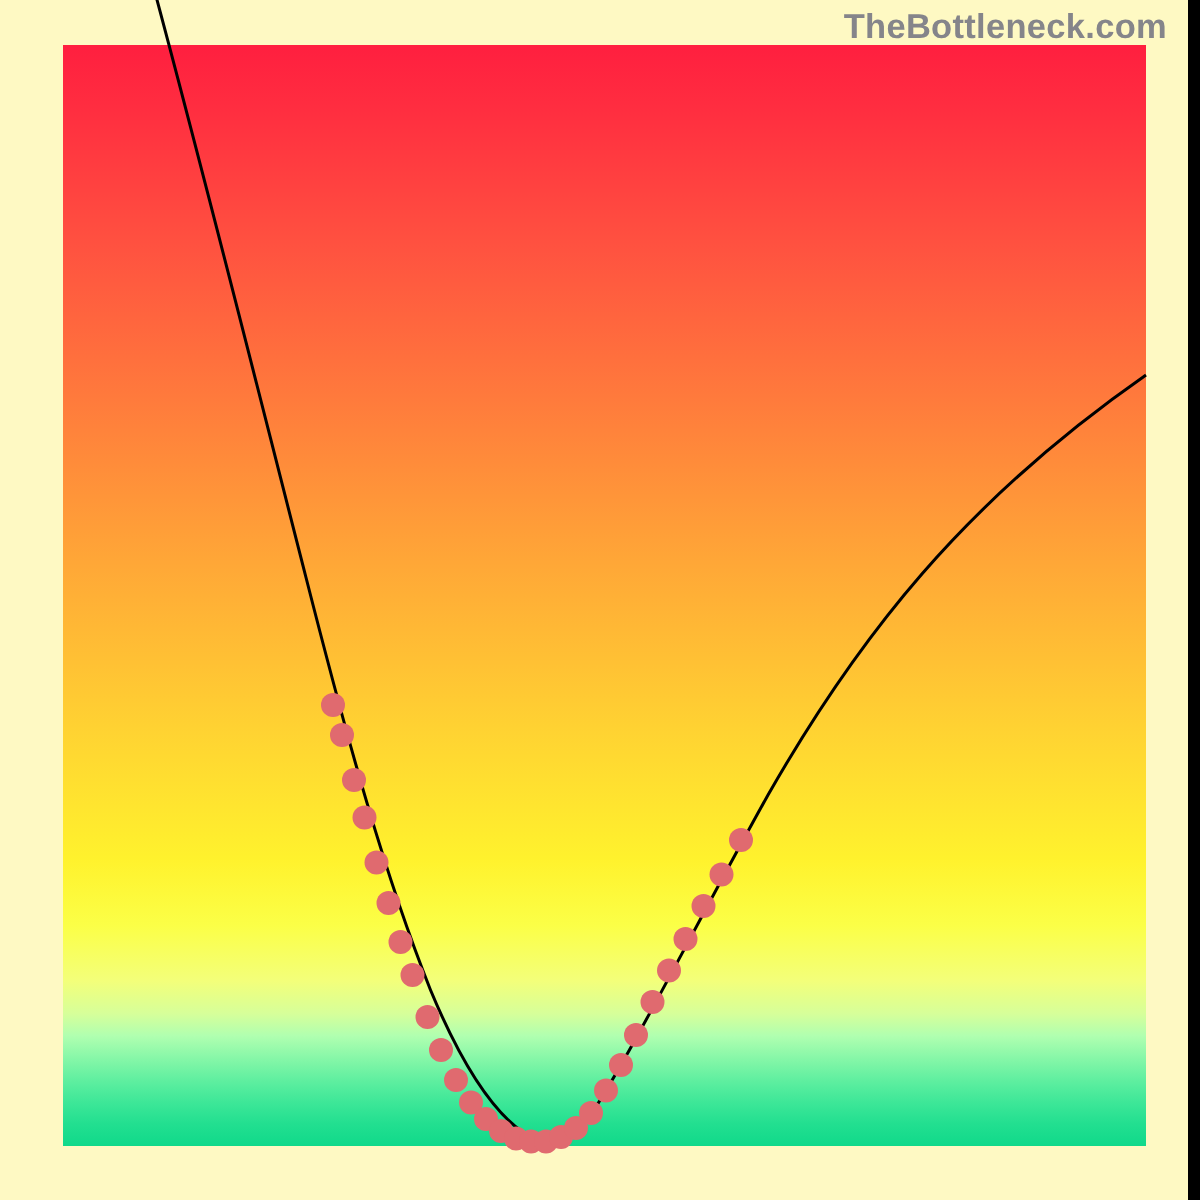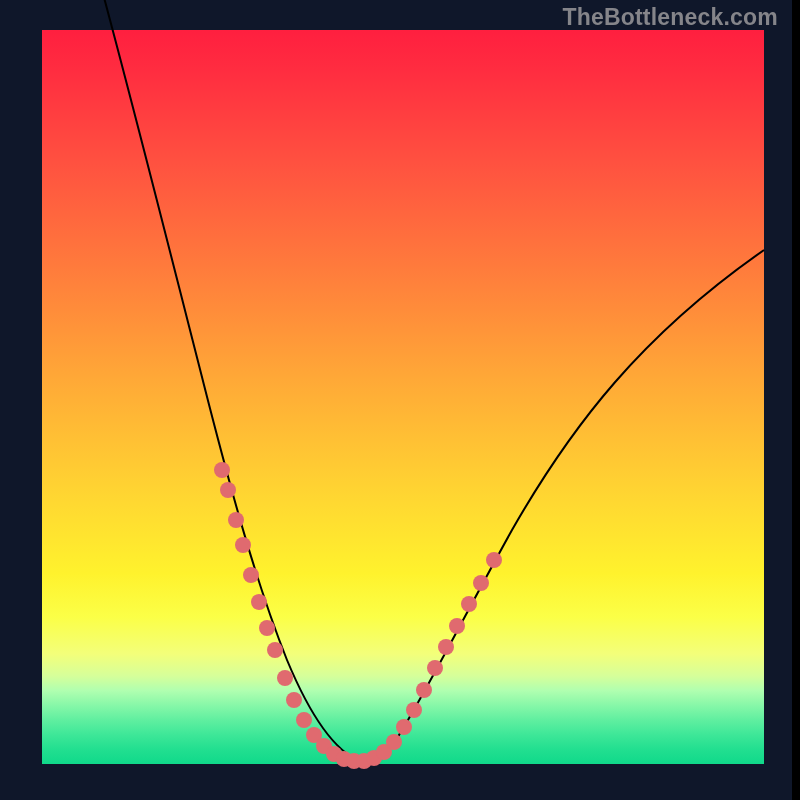--- a/index.html
+++ b/index.html
@@ -9,21 +9,21 @@
     height: 800px;
     background: #000;
     overflow: hidden;
   }
   .frame {
     position: absolute;
     left: 0;
     top: 0;
     width: 792px;
     height: 800px;
-    background: #0f172a;
+    background: #fef9c3;
   }
   .plot {
     position: absolute;
     left: 42px;
     top: 30px;
     width: 722px;
     height: 734px;
     background: linear-gradient(to bottom,
       #ff1f3f 0%,
       #ff2e40 6%,

